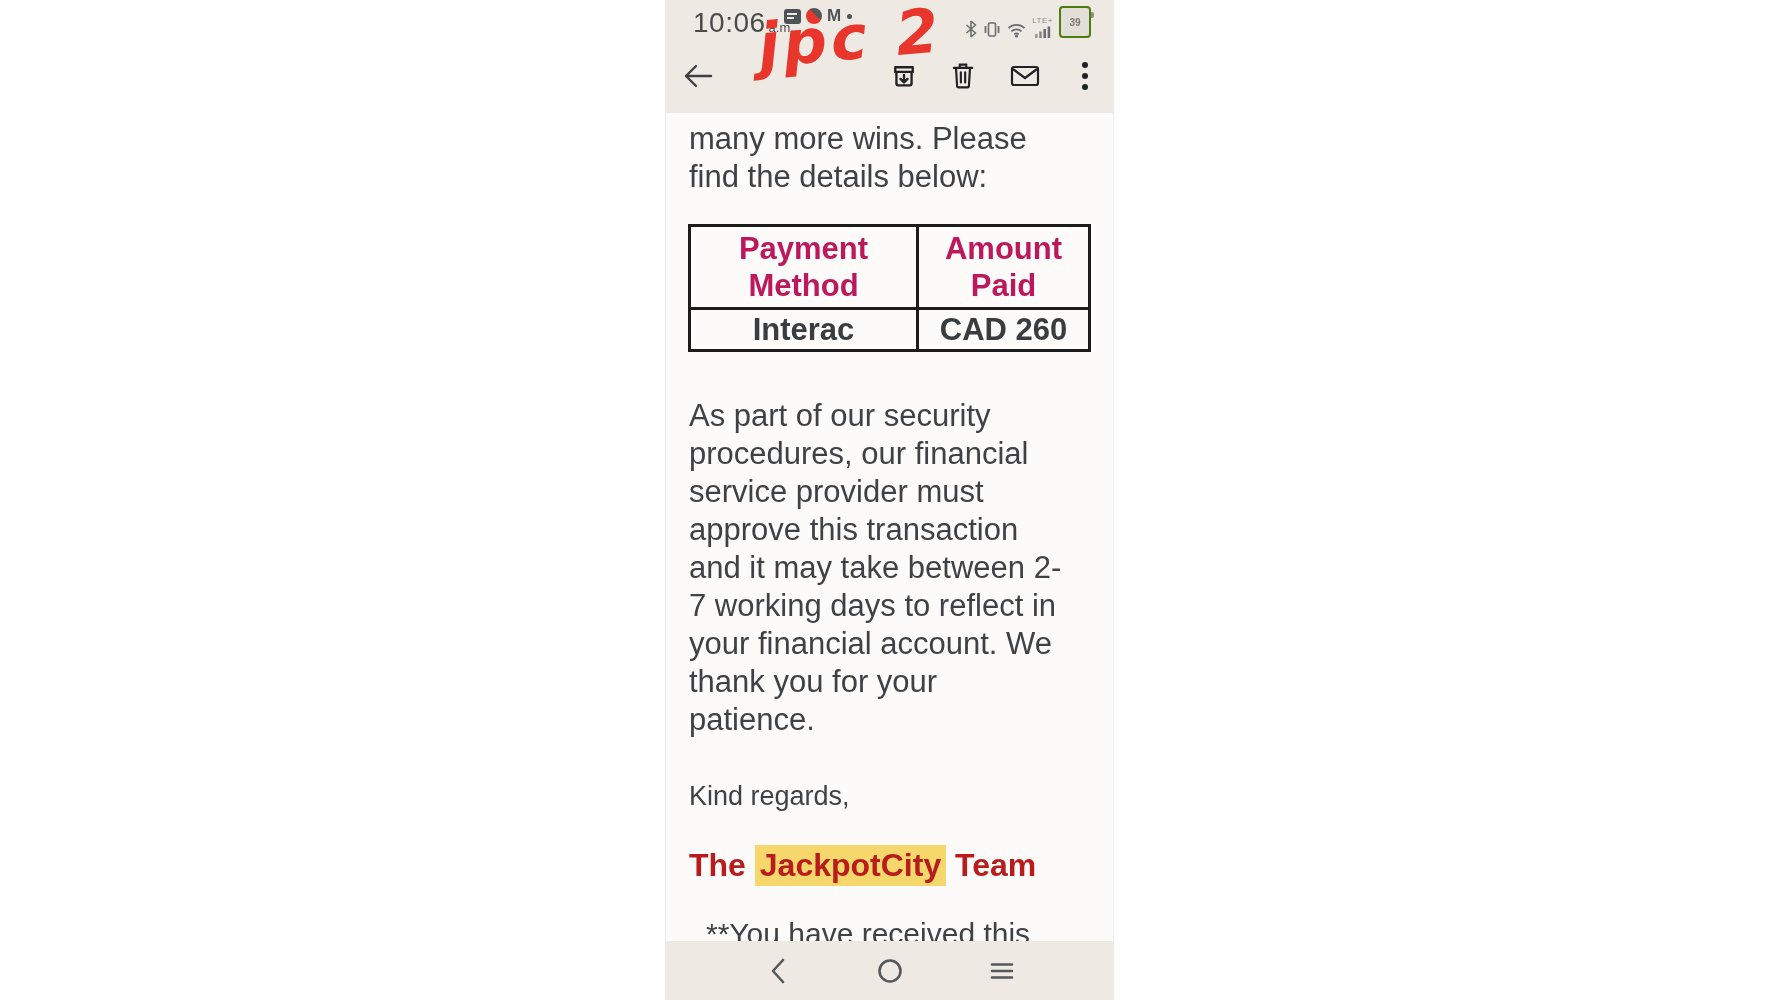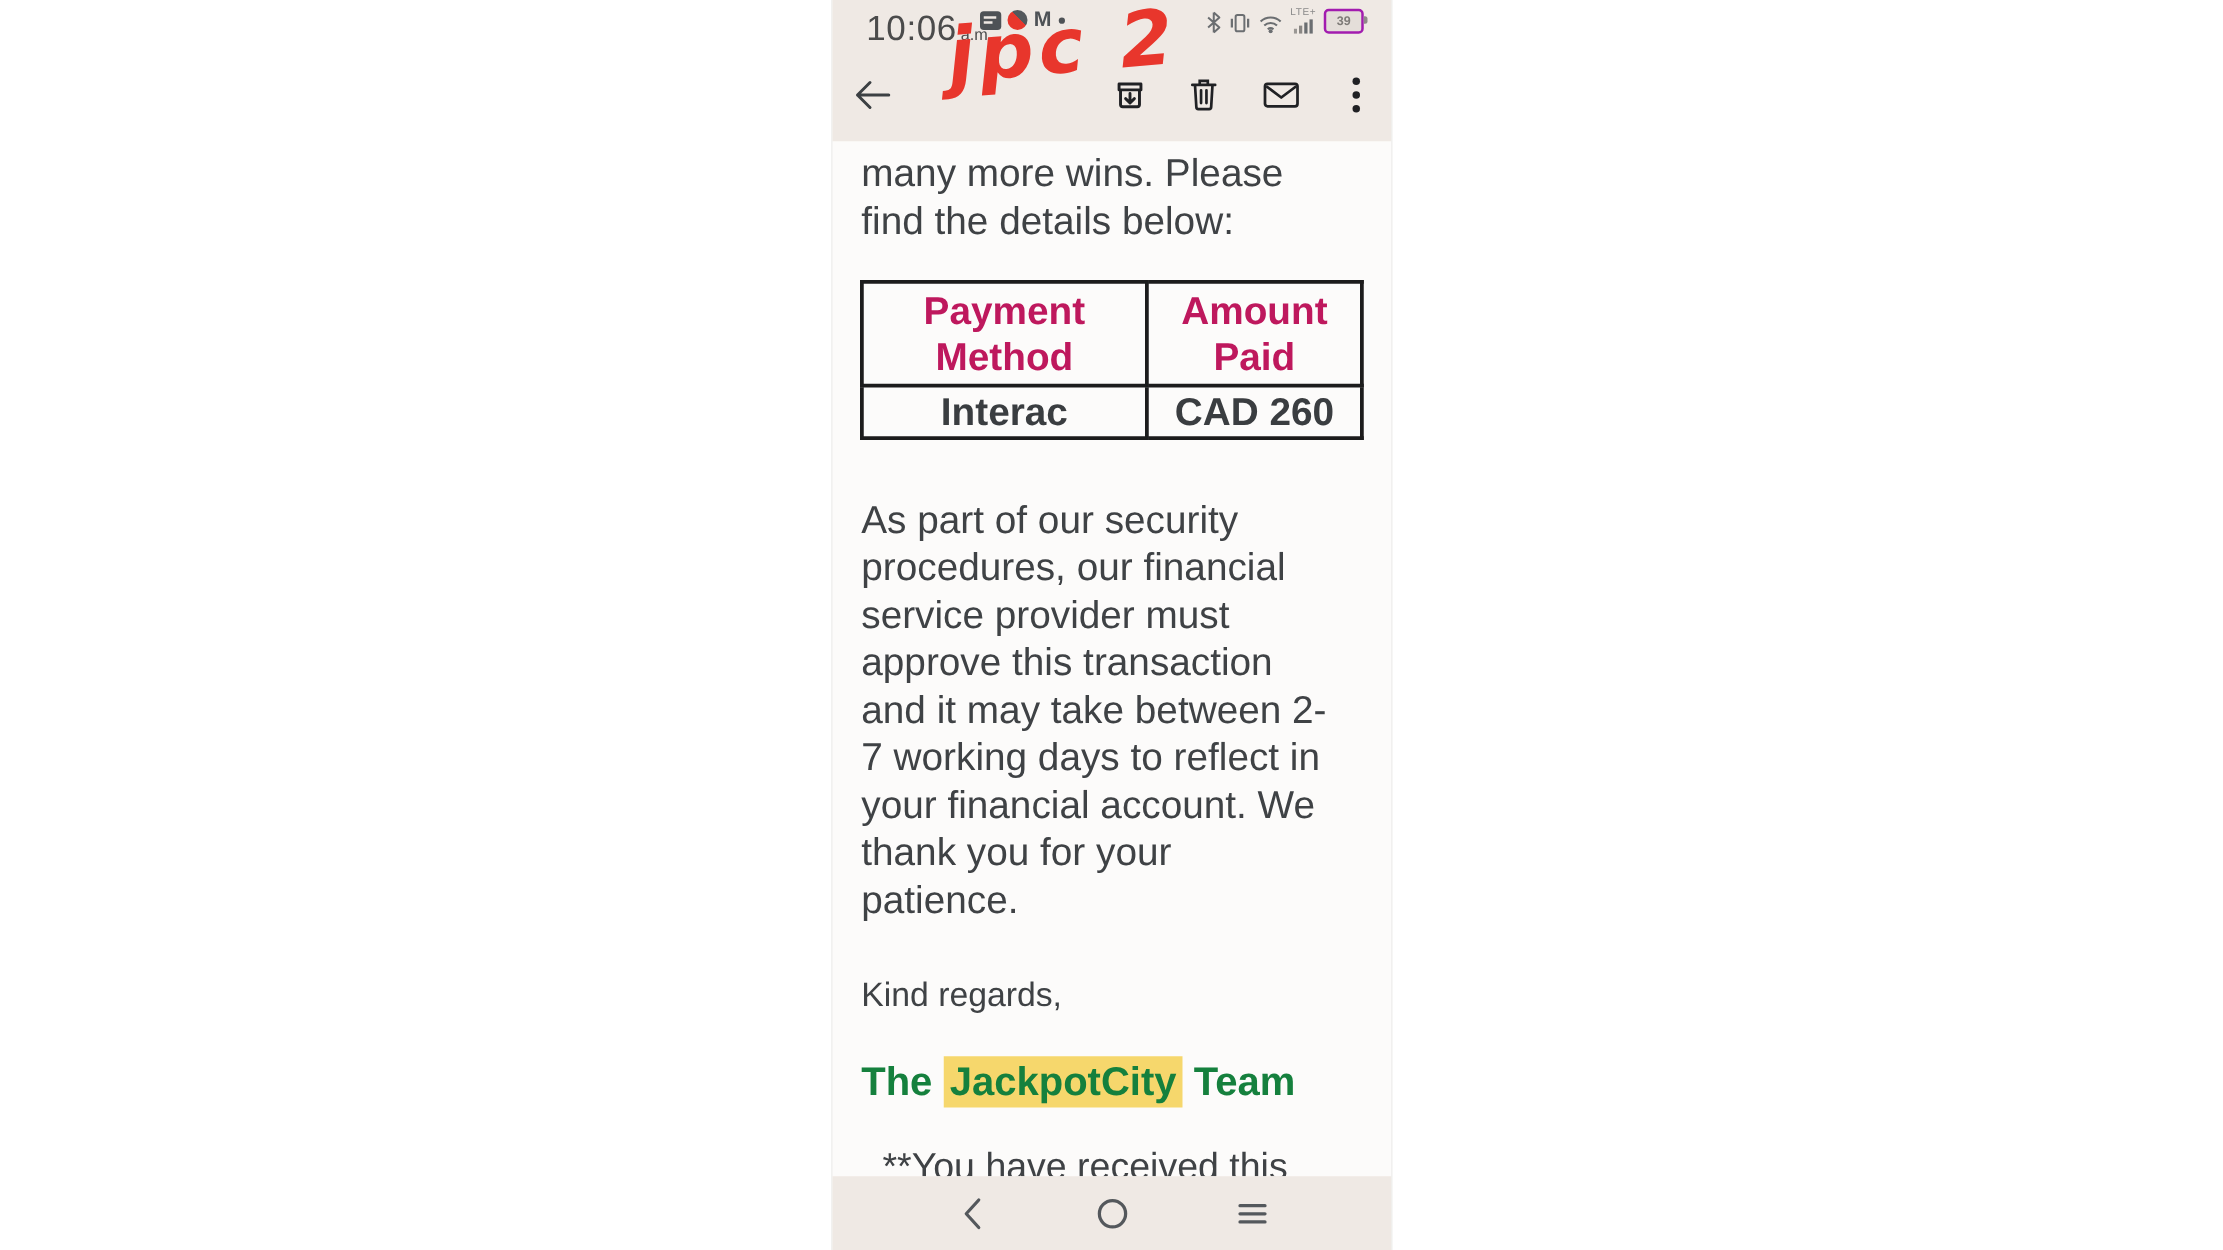--- a/index.html
+++ b/index.html
@@ -24,21 +24,21 @@
   .chat-ic::before { top:4px; width:10px; }
   .chat-ic::after  { top:8px; width:7px; }
   .app-circle { width:16px; height:16px; border-radius:50%;
                 background:linear-gradient(225deg,#54585c 42%,#e8362c 42%); }
   .gmail-m { font-size:17px; font-weight:700; color:#4e5256; line-height:16px; }
   .notif-dot { width:5px; height:5px; border-radius:50%; background:#4e5256; margin-left:1px; }
 
   .status-right { position:absolute; right:22px; top:6px; display:flex; align-items:flex-end; gap:6px; }
   .sig-wrap { display:flex; flex-direction:column; align-items:center; }
   .lte-label { font-size:8px; color:#8a8a8a; line-height:8px; letter-spacing:0.5px; }
-  .battery { position:relative; width:32px; height:20px; border:2px solid #a21caf; border-radius:4px;
+  .battery { position:relative; width:32px; height:32px; border:2px solid #4d7c0f; border-radius:4px;
              display:flex; align-items:center; justify-content:center; background:#e4ded9; }
   .battery::after { content:""; position:absolute; right:-5px; top:4px; width:3px; height:6px;
                     background:#8e8b88; border-radius:0 2px 2px 0; }
   .battery-text { font-size:10px; color:#7d7a77; font-weight:700; }
 
   .toolbar { position:absolute; left:0; top:48px; width:100%; height:58px; }
   .icon-btn { position:absolute; width:34px; height:34px; display:flex; align-items:center;
               justify-content:center; top:11px; cursor:pointer; }
   .back-btn    { left:15px; }
   .archive-btn { left:221px; }
@@ -59,21 +59,21 @@
 
   table.pay-table { border-collapse:collapse; margin:28px 0 0 22px; table-layout:fixed; }
   .pay-table td, .pay-table th { border:3px solid #1c1c1c; text-align:center; vertical-align:middle;
                                  font-size:31px; color:#3a3d40; background:#fcfbfa; }
   .pay-table th { width:228px; font-weight:700; line-height:37px; height:83px; white-space:pre-line; color:#be185d; }
   .pay-table th.col2 { width:172px; }
   .pay-table td { height:42px; line-height:36px; font-weight:700; }
 
   .body-par { margin:45px 24px 0 23px; font-size:31px; line-height:38px; white-space:pre-line; }
   .closing  { margin:38px 24px 0 23px; font-size:27px; line-height:38px; }
-  .signature { margin:30px 24px 0 23px; font-size:32px; line-height:40px; font-weight:700; color:#15803d; }
+  .signature { margin:30px 24px 0 23px; font-size:32px; line-height:40px; font-weight:700; color:#b91c1c; }
   .hl { background:#f6d76c; padding:2px 5px 3px 5px; }
   .footer-partial { margin:30px 24px 0 40px; font-size:30px; line-height:38px; color:#3f4245; }
 
   
   .nav-bar { position:absolute; left:0; top:941px; width:100%; height:59px; background:#efe9e4; z-index:20; }
   .nav-btn { position:absolute; top:14px; width:32px; height:32px; display:flex;
              align-items:center; justify-content:center; cursor:pointer; }
   .nav-back { left:96px; }
   .nav-home { left:208px; }
   .nav-recents { left:320px; }

